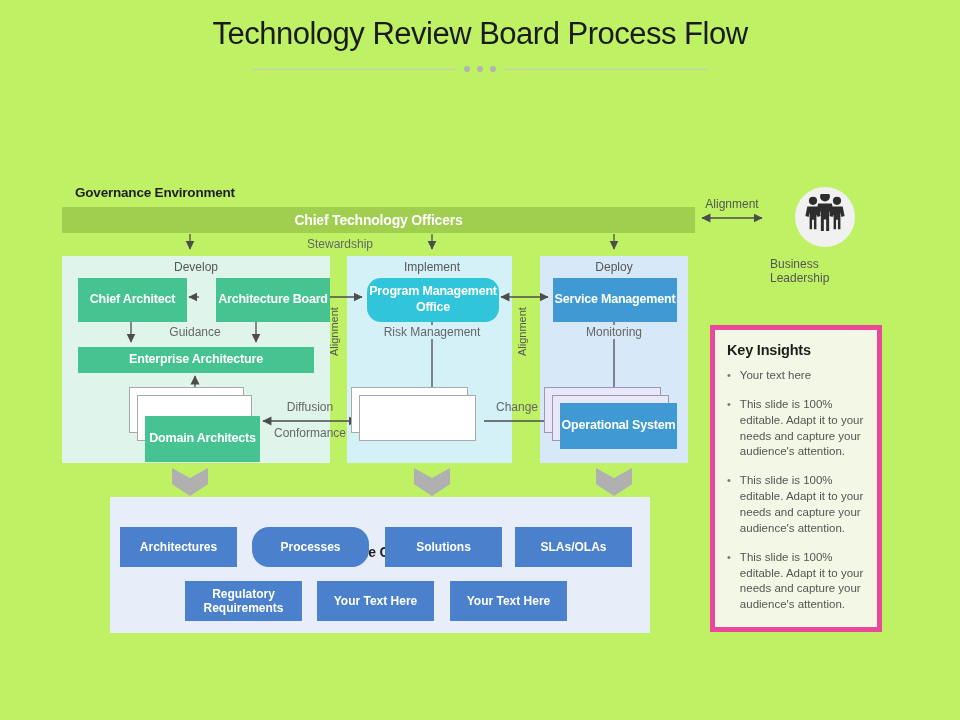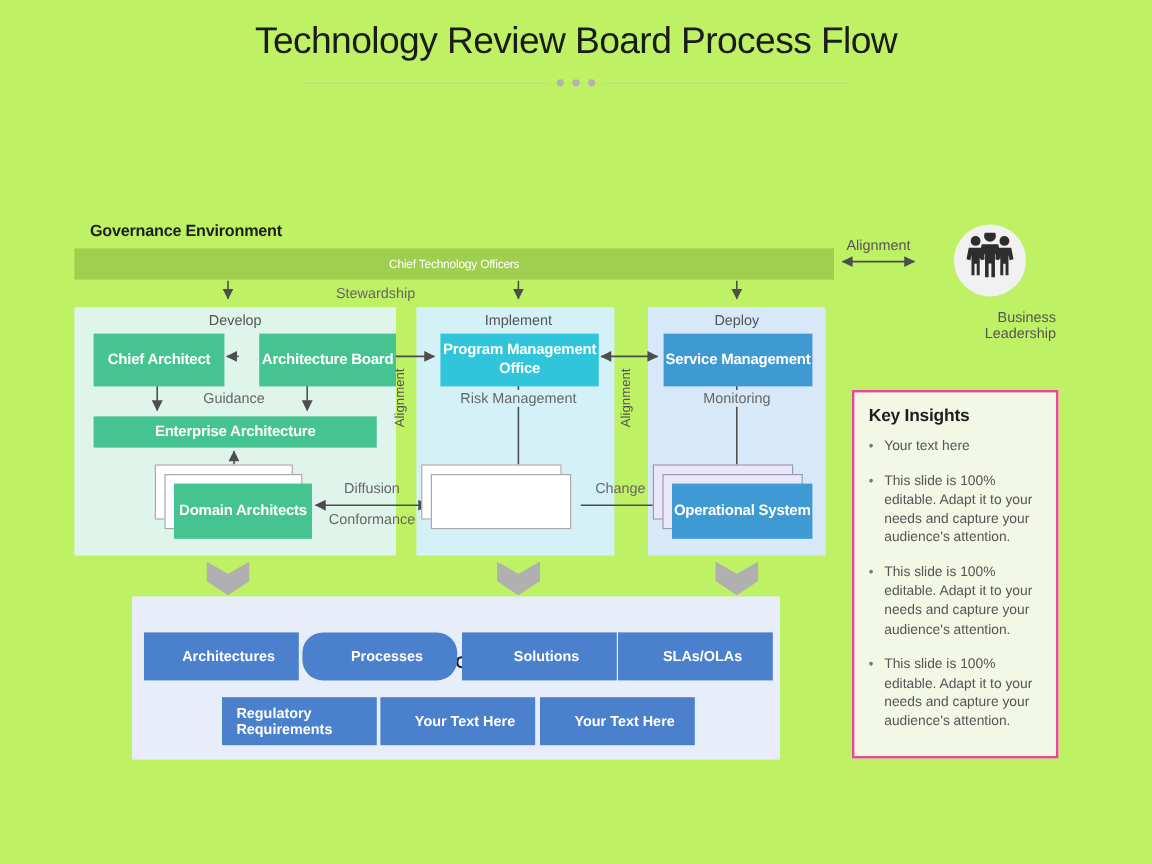--- a/index.html
+++ b/index.html
@@ -10,29 +10,29 @@
   
   .title{top:16px;left:0;right:0;text-align:center;font-size:31px;color:#1b1b1b;
          letter-spacing:-0.5px;font-weight:400;}
   .divider{top:66px;left:0;right:0;display:flex;align-items:center;justify-content:center;gap:7px;}
   .divider .line{width:205px;height:1px;background:#c9c9c9;}
   .divider .dot{width:6px;height:6px;border-radius:50%;background:#b3b3b3;}
 
   
   .gov-label{left:75px;top:185px;font-size:13.5px;font-weight:bold;color:#1f1f1f;letter-spacing:-0.2px;}
   .cto-bar{left:62px;top:207px;width:633px;height:26px;background:#A0CE4E;color:#fff;
-           font-weight:normal;font-size:10px;display:flex;align-items:center;justify-content:center;
+           font-weight:bold;font-size:14px;display:flex;align-items:center;justify-content:center;
            letter-spacing:-0.2px;}
-  .stewardship{left:280px;top:237px;width:120px;text-align:left;font-size:12px;color:#666;}
+  .stewardship{left:280px;top:237px;width:120px;text-align:center;font-size:12px;color:#666;}
 
   
   .align-top-label{left:697px;top:197px;width:70px;text-align:center;font-size:12px;color:#555;}
   .leader-circle{left:795px;top:187px;width:60px;height:60px;border-radius:50%;background:#f1f1f1;
                  display:flex;align-items:center;justify-content:center;}
-  .leader-label{left:770px;top:257px;width:110px;text-align:right;font-size:12px;color:#555;}
+  .leader-label{left:770px;top:257px;width:110px;text-align:left;font-size:12px;color:#555;}
 
   
   .panel{top:256px;height:207px;}
   .panel-develop{left:62px;width:268px;background:#DFF4EA;}
   .panel-implement{left:347px;width:165px;background:#D4F1F8;}
   .panel-deploy{left:540px;width:148px;background:#D7E9F8;}
 
   .phase-label{top:260px;width:100px;text-align:center;font-size:12px;color:#555;z-index:4;}
 
   .node{color:#fff;font-weight:bold;font-size:12.5px;line-height:1.25;text-align:center;
@@ -50,25 +50,25 @@
 
   
   .chevron{top:468px;width:36px;height:28px;background:#b0b0b0;
            clip-path:polygon(0 0,50% 36%,100% 0,100% 58%,50% 100%,0 58%);}
 
   
   .continuum{left:110px;top:497px;width:540px;height:136px;background:#E8EEF9;}
   .continuum-title{left:110px;top:504px;width:540px;text-align:center;font-weight:bold;
                    font-size:14px;color:#1f1f1f;letter-spacing:-0.2px;margin-top:40px;}
   .cbox{background:#4A80CC;color:#fff;font-weight:bold;font-size:12px;width:117px;height:40px;
-        display:flex;align-items:center;justify-content:center;line-height:1.2;z-index:3;padding-left:12px;}
+        display:flex;align-items:center;justify-content:center;text-align:center;line-height:1.2;z-index:3;}
 
   
   .insights{left:710px;top:325px;width:172px;height:307px;background:#F2F7E6;
-            border:2px solid #ec4899;box-sizing:border-box;padding:12px 10px 8px 12px;}
+            border:5px solid #ec4899;box-sizing:border-box;padding:12px 10px 8px 12px;}
   .insights h3{margin:0 0 10px 0;font-size:14.5px;color:#1d1d1d;letter-spacing:-0.2px;}
   .bullet{display:flex;gap:9px;margin-bottom:13px;}
   .bullet .b{color:#777;font-size:11px;line-height:1.4;}
   .bullet .t{color:#555;font-size:11.5px;line-height:1.38;}
 
   svg.overlay{position:absolute;left:0;top:0;width:960px;height:720px;z-index:2;pointer-events:none;}
   .person{fill:#2d2d2d;}
 </style>
 </head>
 <body>
@@ -142,29 +142,29 @@
     </g>
   </svg>
 
   <div class="abs node green" style="left:78px;top:278px;width:107px;height:42px;">Chief Architect</div>
   <div class="abs node green" style="left:216px;top:278px;width:112px;height:42px;">Architecture Board</div>
   <div class="abs conn-label" style="left:145px;top:325px;width:100px;">Guidance</div>
   <div class="abs node green" style="left:78px;top:347px;width:234px;height:24px;">Enterprise Architecture</div>
 
   <div class="stack-back" style="left:129px;top:387px;width:113px;height:44px;"></div>
   <div class="stack-back" style="left:137px;top:395px;width:113px;height:44px;"></div>
-  <div class="abs node green" style="left:145px;top:403px;width:113px;height:44px;">Domain Architects</div>
+  <div class="abs node green" style="left:145px;top:416px;width:113px;height:44px;">Domain Architects</div>
 
   <div class="abs conn-label" style="left:270px;top:400px;width:80px;">Diffusion</div>
   <div class="abs conn-label" style="left:266px;top:426px;width:88px;">Conformance</div>
 
   <div class="abs v-align-label" style="left:328px;top:292px;">Alignment</div>
   <div class="abs v-align-label" style="left:516px;top:292px;">Alignment</div>
 
-  <div class="abs node cyan" style="left:367px;top:278px;width:130px;height:42px;">Program Management Office</div>
+  <div class="abs node cyan" style="left:367px;top:278px;width:130px;height:42px;border-radius:14px;">Program Management Office</div>
   <div class="abs conn-label" style="left:372px;top:325px;width:120px;background:#D4F1F8;">Risk Management</div>
   <div class="stack-back" style="left:351px;top:387px;width:115px;height:44px;"></div>
   <div class="stack-back" style="left:359px;top:395px;width:115px;height:44px;"></div>
   <div class="abs conn-label" style="left:482px;top:400px;width:70px;">Change</div>
 
   <div class="abs node blue" style="left:553px;top:278px;width:122px;height:42px;">Service Management</div>
   <div class="abs conn-label" style="left:564px;top:325px;width:100px;background:#D7E9F8;">Monitoring</div>
   <div class="stack-back purple" style="left:544px;top:387px;width:115px;height:44px;"></div>
   <div class="stack-back purple" style="left:552px;top:395px;width:115px;height:44px;"></div>
   <div class="abs node blue" style="left:560px;top:403px;width:115px;height:44px;">Operational System</div>

